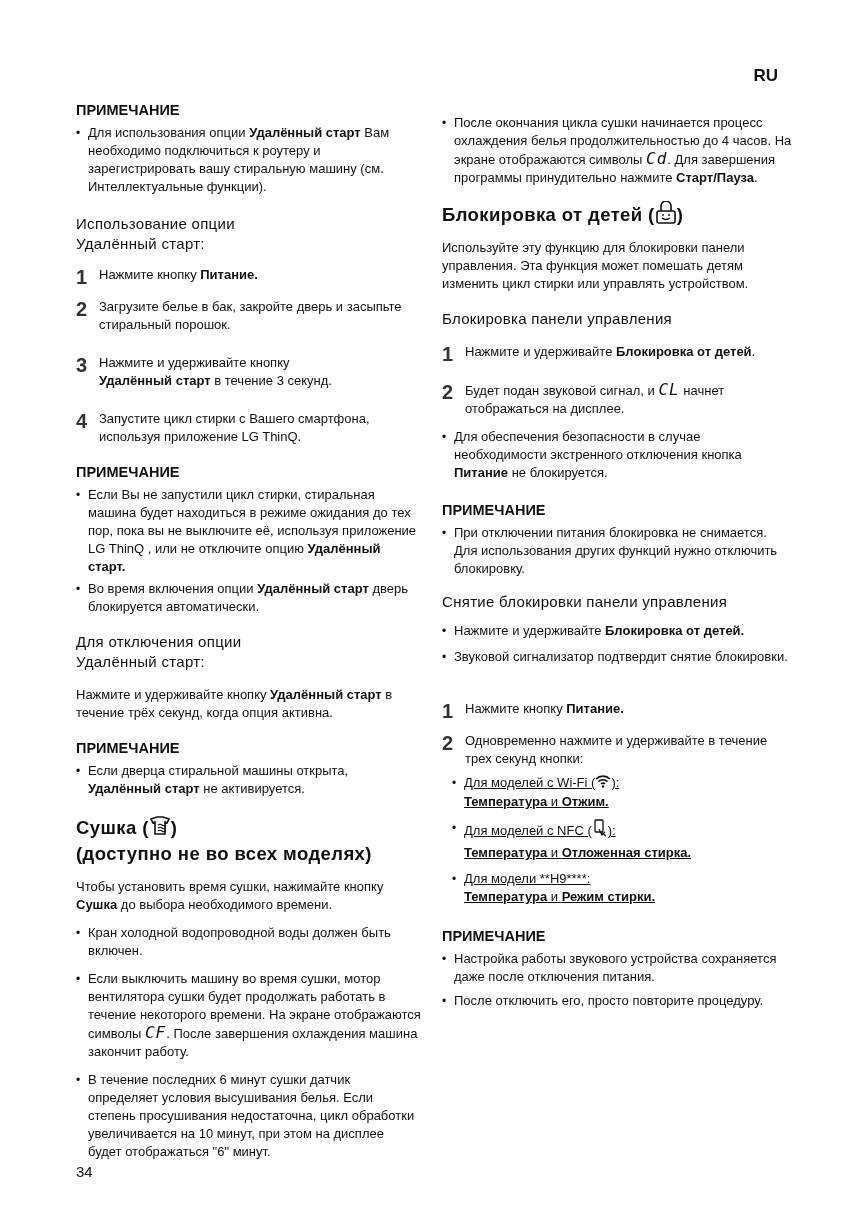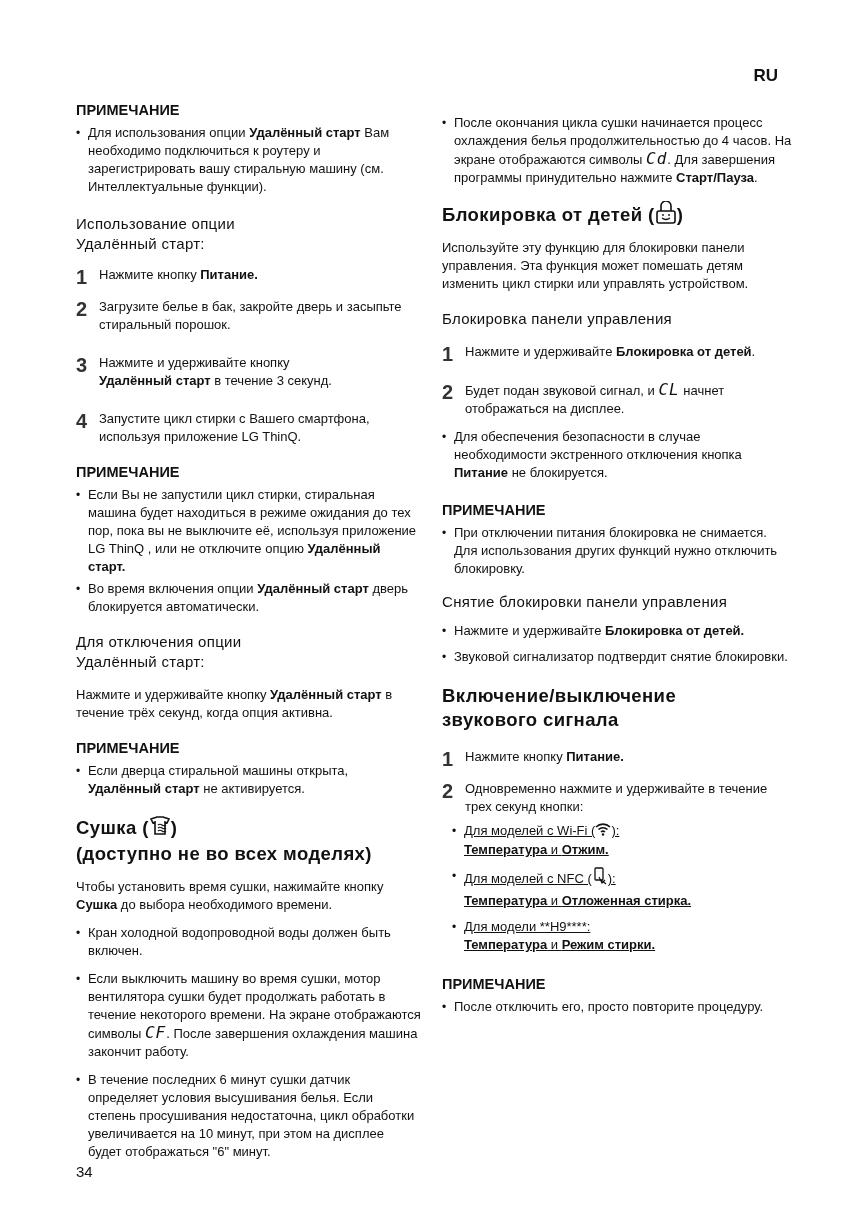--- a/index.html
+++ b/index.html
@@ -154,24 +154,20 @@
   <div class="h2">Снятие блокировки панели управления</div>
   <div style="height:10px"></div>
   <div class="bullet" style="margin-bottom:8px">
     <span>Нажмите и удерживайте </span><b>Блокировка от детей.</b>
   </div>
   <div class="bullet">
     <span>Звуковой сигнализатор подтвердит снятие блокировки.</span>
   </div>
 
   <div style="height:14px"></div>
-  <div class="h1" style="line-height:24px">
-    <div>Включение/выключение</div>
-    <div>звукового сигнала</div>
-  </div>
   <div style="height:16px"></div>
   <div class="step" style="margin-bottom:14px">
     <span class="num">1</span>
     <span>Нажмите кнопку </span><b>Питание.</b>
   </div>
   <div class="step" style="margin-bottom:6px">
     <span class="num">2</span>
     <span>Одновременно нажмите и удерживайте в течение трех секунд кнопки:</span>
   </div>
 
@@ -191,16 +187,19 @@
         </svg></span><span>):</span><br>
     <b>Температура</b><span> и </span><b>Отложенная стирка.</b>
   </div>
   <div class="bullet sub">
     <span>Для модели **H9****:</span><br>
     <b>Температура</b><span> и </span><b>Режим стирки.</b>
   </div>
 
   <div style="height:16px"></div>
   <div class="note-title">ПРИМЕЧАНИЕ</div>
+  <div class="bullet" style="margin-bottom:6px">
+    <span>Настройка работы звукового устройства сохраняется даже после отключения питания.</span>
+  </div>
   <div class="bullet">
     <span>После отключить его, просто повторите процедуру.</span>
   </div>
 </div>
 
 </body></html>

